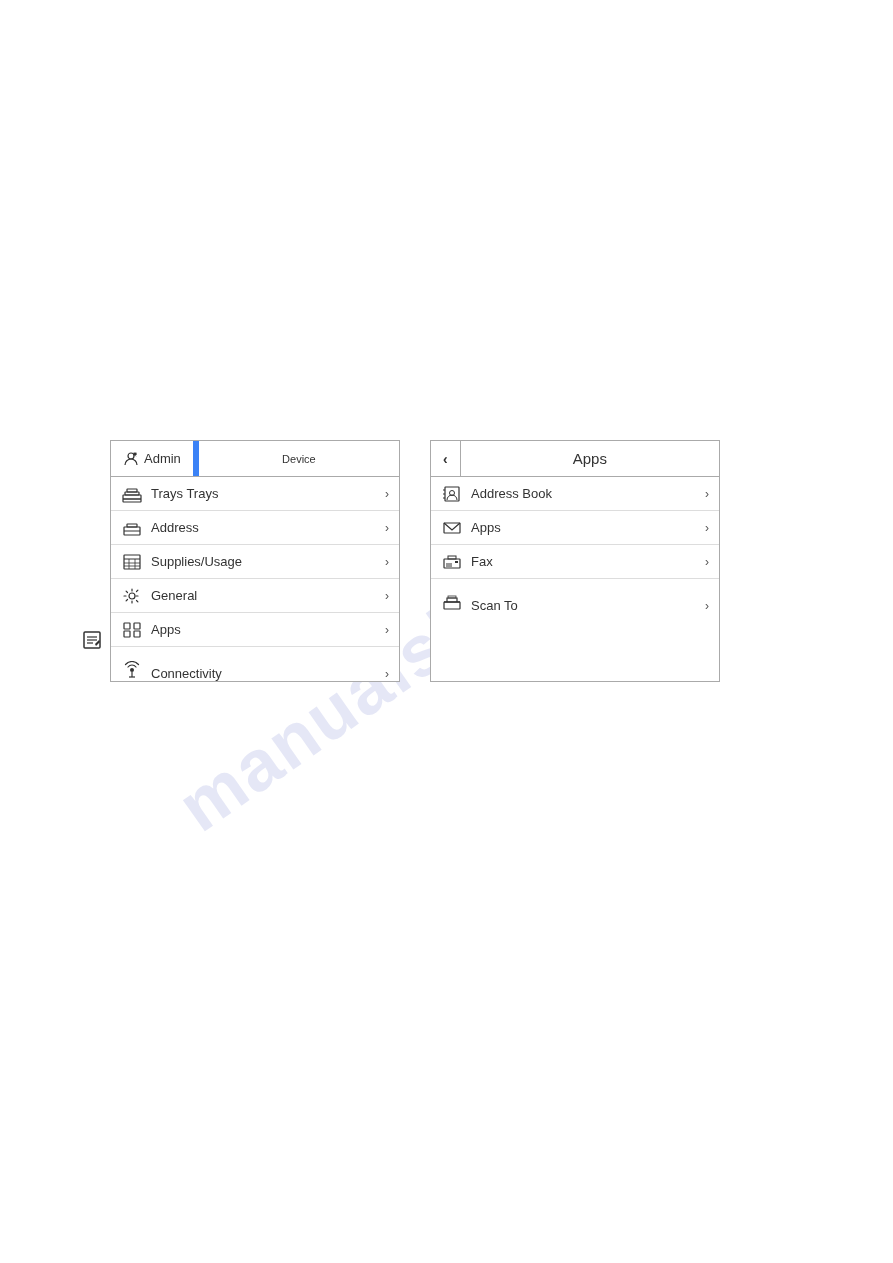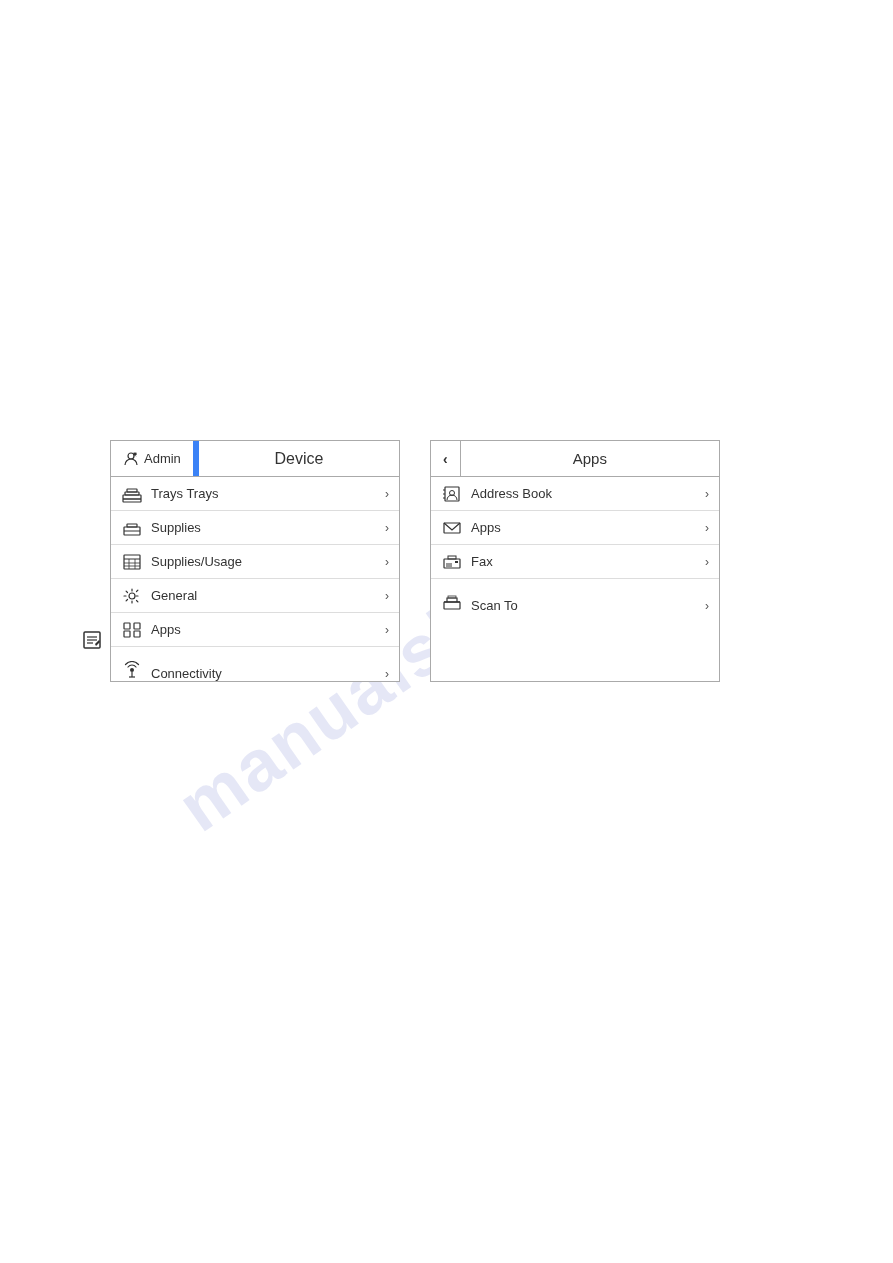--- a/index.html
+++ b/index.html
@@ -65,21 +65,21 @@
       padding: 0 12px;
       height: 100%;
       border-right: 6px solid #3b82f6;
       font-size: 13px;
       cursor: pointer;
     }
 
     .device-title {
       flex: 1;
       text-align: center;
-      font-size: 16px;
+      font-size: 11px;
       font-weight: normal;
     }
 
     .menu-item {
       display: flex;
       align-items: center;
       padding: 0 10px;
       height: 34px;
       border-bottom: 1px solid #ddd;
       cursor: pointer;
@@ -198,21 +198,21 @@
     </div>
 
     <div class="menu-item">
       <div class="menu-item-icon">
         <svg width="20" height="18" viewBox="0 0 20 18">
           <rect x="2" y="8" width="16" height="8" rx="0.5" fill="none" stroke="#333" stroke-width="1.2"></rect>
           <rect x="5" y="5" width="10" height="3" rx="0.5" fill="none" stroke="#333" stroke-width="1.2"></rect>
           <line x1="2" y1="12" x2="18" y2="12" stroke="#333" stroke-width="1"></line>
         </svg>
       </div>
-      <span class="menu-item-label">Supplies</span>
+      <span class="menu-item-label">Address</span>
       <span class="menu-item-chevron">›</span>
     </div>
 
     <div class="menu-item">
       <div class="menu-item-icon">
         <svg width="20" height="18" viewBox="0 0 20 18">
           <rect x="2" y="2" width="16" height="14" rx="0.5" fill="none" stroke="#333" stroke-width="1.2"></rect>
           <line x1="2" y1="6" x2="18" y2="6" stroke="#333" stroke-width="1"></line>
           <line x1="2" y1="10" x2="18" y2="10" stroke="#333" stroke-width="0.8"></line>
           <line x1="2" y1="13" x2="18" y2="13" stroke="#333" stroke-width="0.8"></line>

